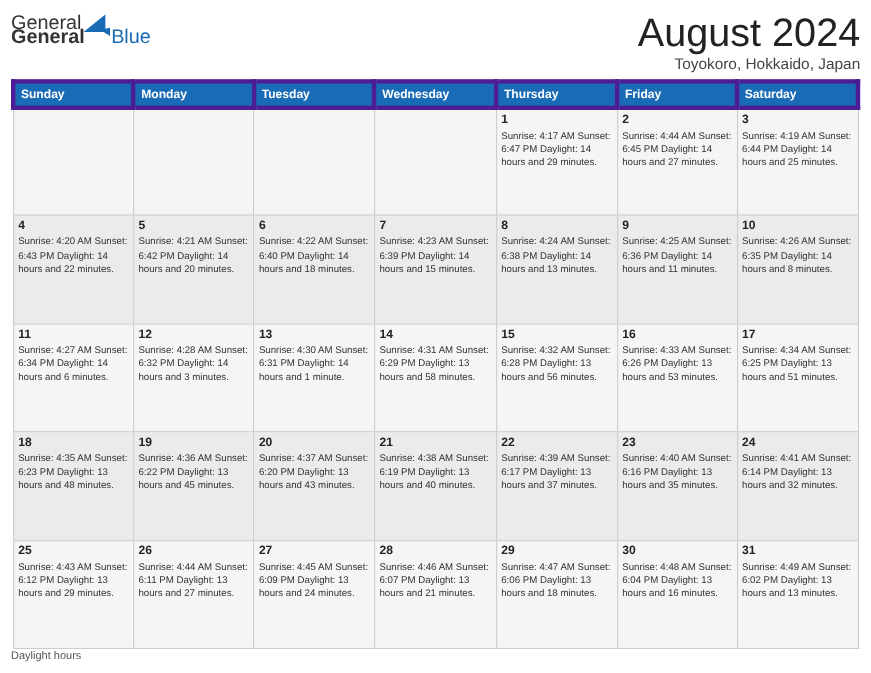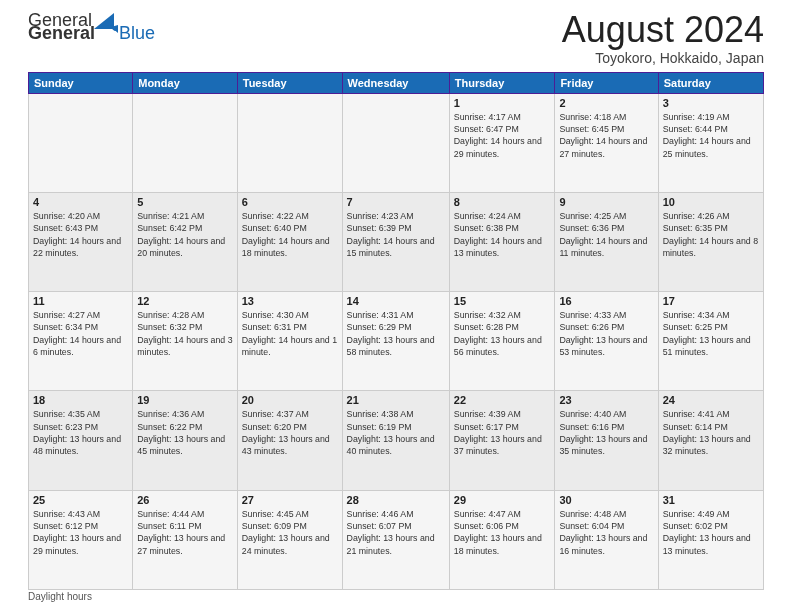--- a/index.html
+++ b/index.html
@@ -6,21 +6,21 @@
     body {
       font-family: Arial, sans-serif;
       background: #fff;
       width: 792px;
       height: 612px;
       overflow: hidden;
     }
     .page {
       width: 792px;
       height: 612px;
-      padding: 10px 28px;
+      padding: 10px 10px;
       display: flex;
       flex-direction: column;
     }
     .header {
       display: flex;
       justify-content: space-between;
       align-items: flex-start;
       margin-bottom: 6px;
     }
     .logo {
@@ -60,21 +60,21 @@
       flex: 1;
       font-size: 9.5px;
     }
     .calendar thead th {
       background: #1a6bb5;
       color: #fff;
       text-align: left;
       padding: 4px 5px;
       font-size: 11px;
       font-weight: bold;
-      border: 1px solid #4c1d95;
+      border: 4px solid #4c1d95;
     }
     .calendar tbody td {
       border: 1px solid #ccc;
       vertical-align: top;
       padding: 3px 4px;
       width: 113px;
       height: 78px;
       background: #fff;
     }
     .calendar tbody tr:nth-child(odd) td {
@@ -150,21 +150,21 @@
           <td class="empty-cell"></td>
           <td class="empty-cell"></td>
           <td>
             <div class="day-num">1</div>
             <div class="day-info">Sunrise: 4:17 AM
 Sunset: 6:47 PM
 Daylight: 14 hours and 29 minutes.</div>
           </td>
           <td>
             <div class="day-num">2</div>
-            <div class="day-info">Sunrise: 4:18 AM
+            <div class="day-info">Sunrise: 4:44 AM
 Sunset: 6:45 PM
 Daylight: 14 hours and 27 minutes.</div>
           </td>
           <td>
             <div class="day-num">3</div>
             <div class="day-info">Sunrise: 4:19 AM
 Sunset: 6:44 PM
 Daylight: 14 hours and 25 minutes.</div>
           </td>
         </tr>

